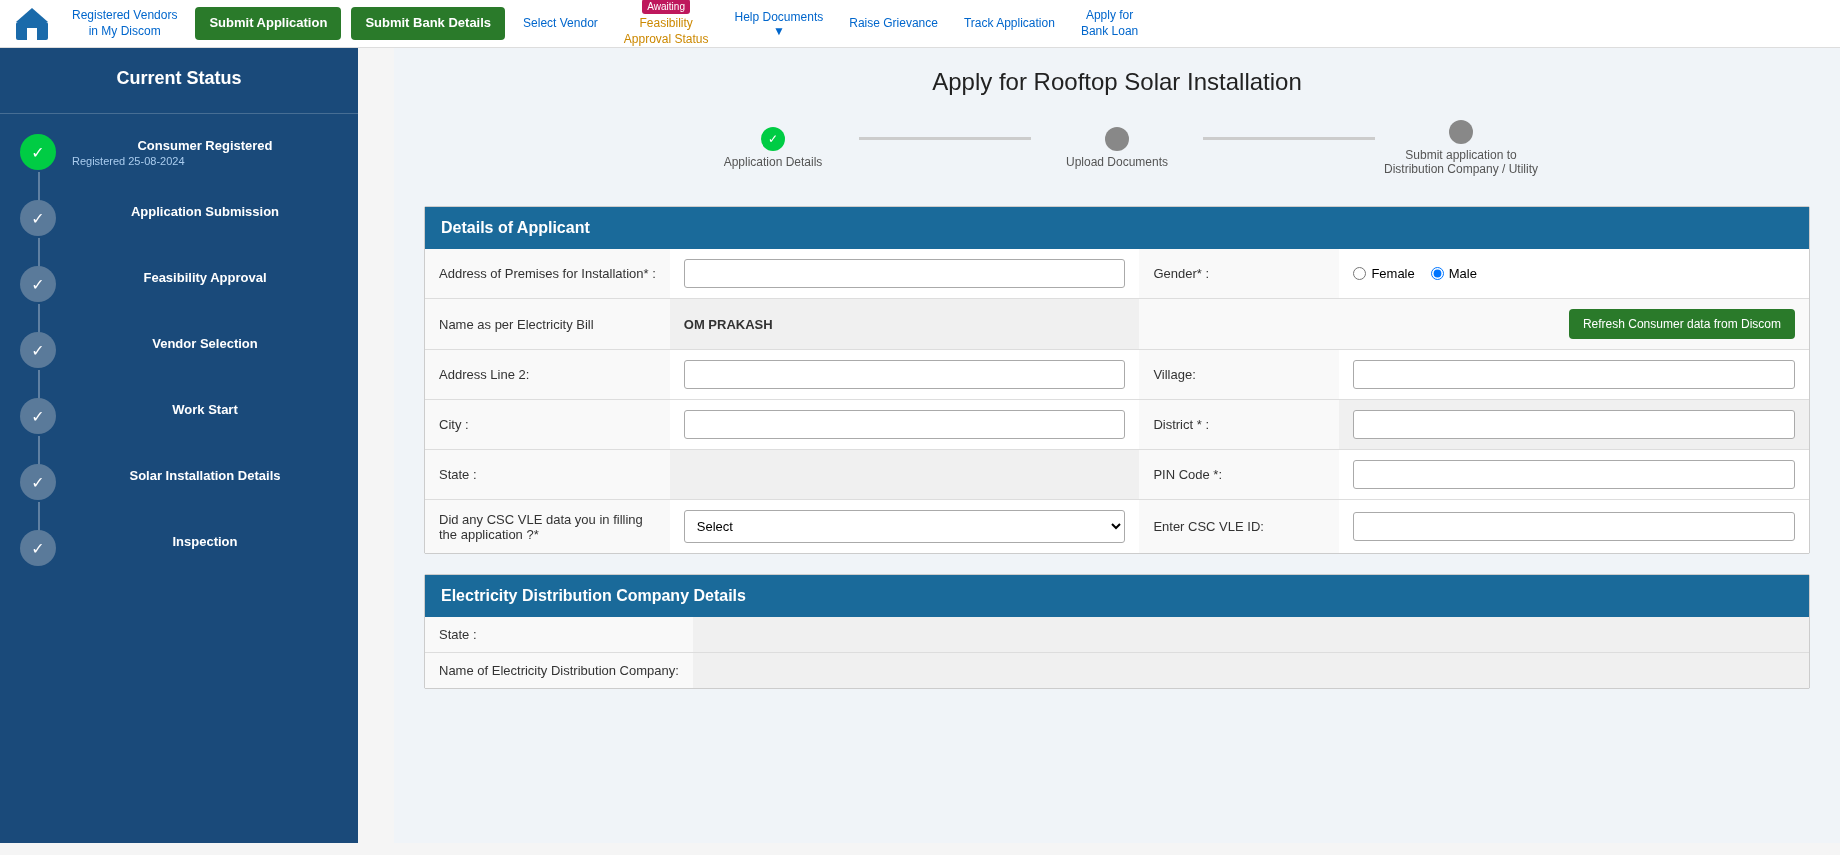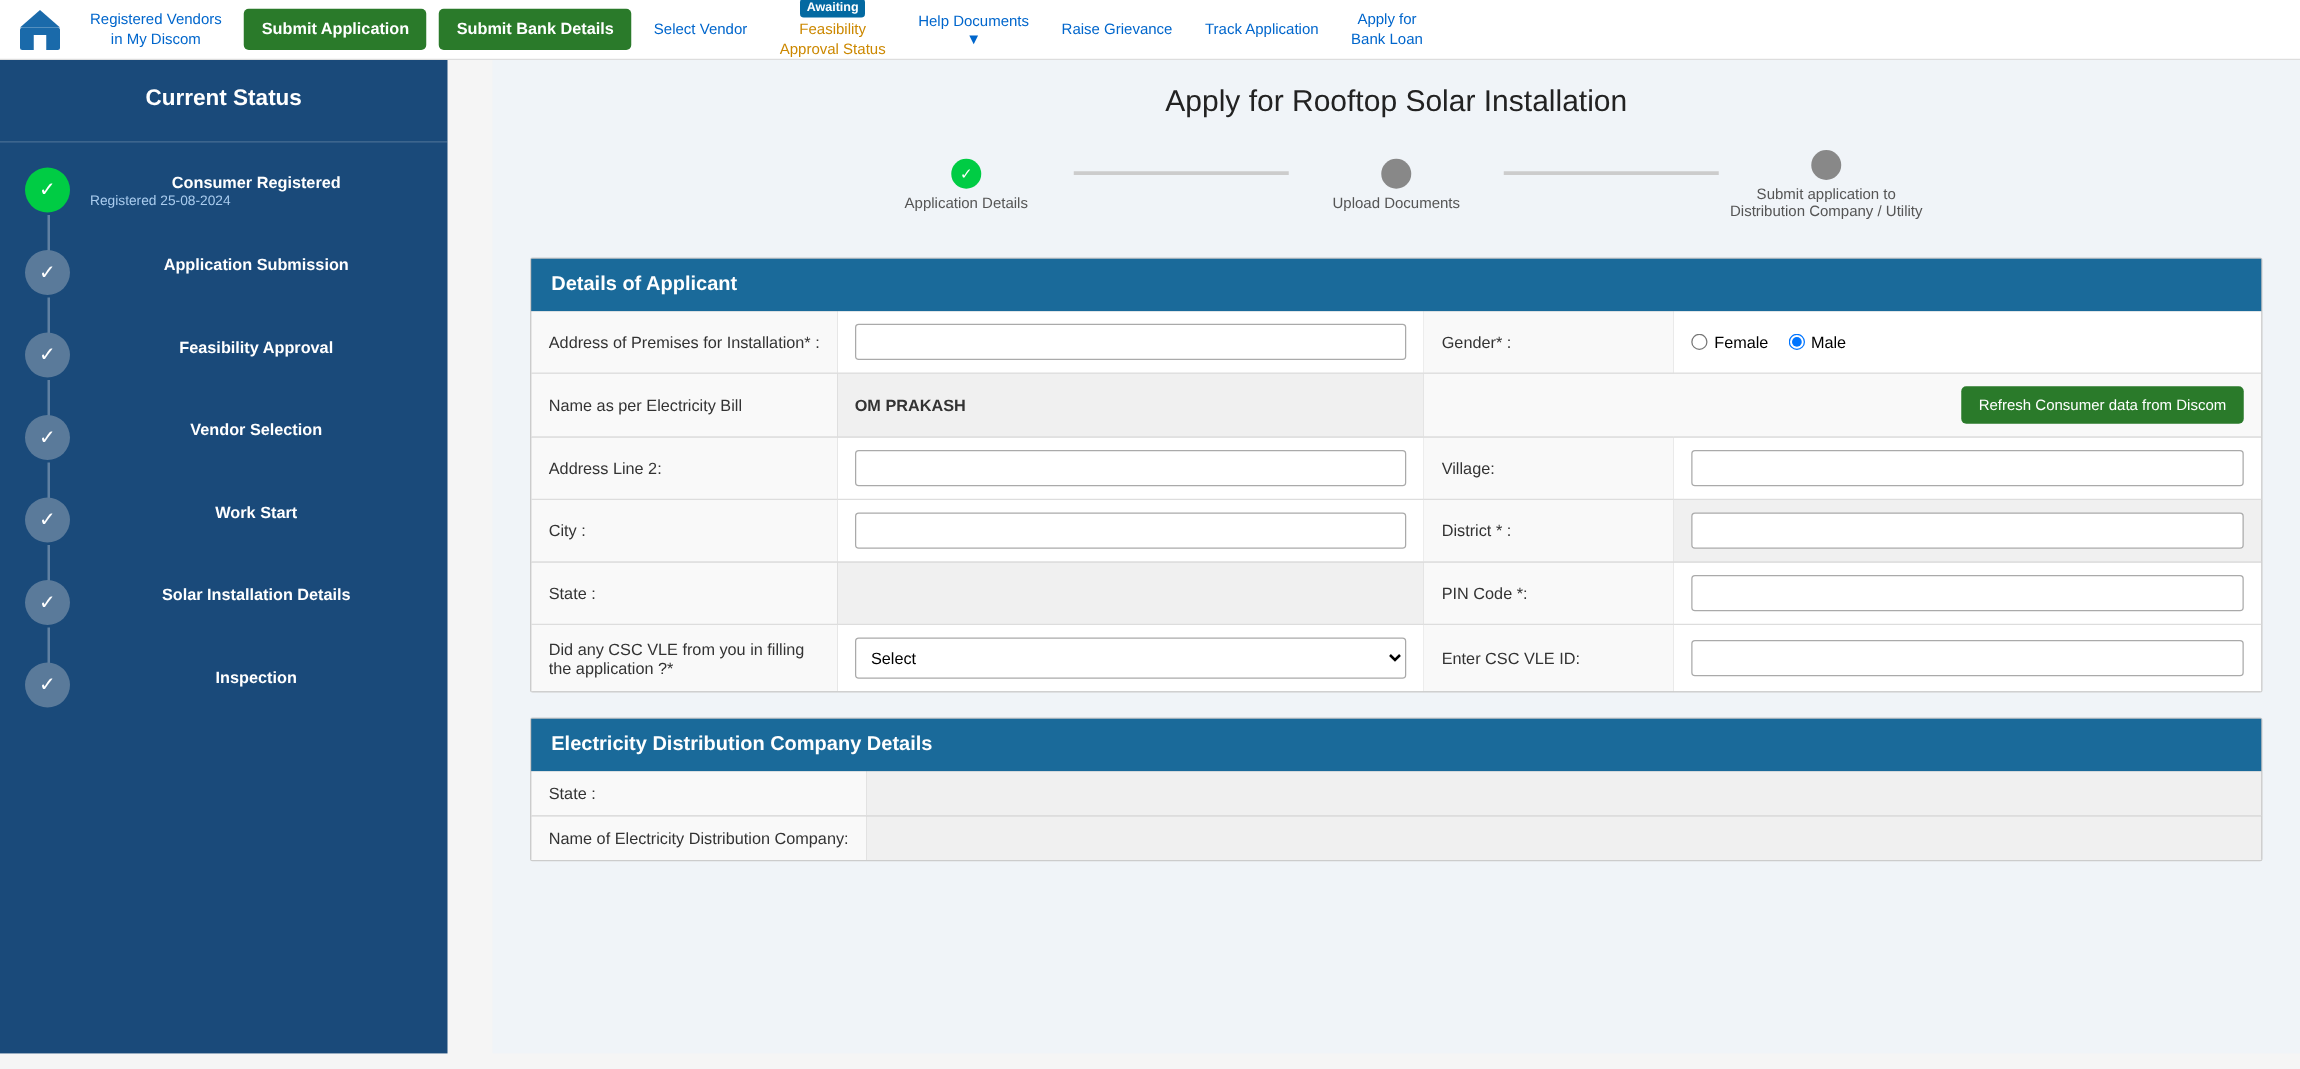--- a/index.html
+++ b/index.html
@@ -42,27 +42,26 @@
       border: none;
       border-radius: 4px;
       padding: 8px 14px;
       font-size: 13px;
       font-weight: bold;
       cursor: pointer;
       text-align: center;
       line-height: 1.3;
     }
     .badge-awaiting {
-      background: #0369a1;
+      background: #be185d;
       color: #fff;
       font-size: 10px;
       padding: 1px 5px;
       border-radius: 3px;
       margin-bottom: 2px;
-      font-weight: bold;
     }
     .nav-item-with-badge {
       display: flex;
       flex-direction: column;
       align-items: center;
       text-align: center;
       color: #cc8800;
       font-size: 12px;
       line-height: 1.3;
       padding: 0 8px;
@@ -479,21 +478,21 @@
         </tr>
         <tr>
           <td class="label-cell">State :</td>
           <td class="state-cell"></td>
           <td class="label-cell">PIN Code *:</td>
           <td class="input-cell">
             <input type="text" value="" style="">
           </td>
         </tr>
         <tr>
-          <td class="label-cell" style="white-space:normal;">Did any CSC VLE from you in filling the application ?*</td>
+          <td class="label-cell" style="white-space:normal;">Did any CSC VLE data you in filling the application ?*</td>
           <td class="input-cell">
             <select class="select-dropdown">
               <option value="">Select</option>
               <option value="Yes">Yes</option>
               <option value="No">No</option>
             </select>
           </td>
           <td class="label-cell">Enter CSC VLE ID:</td>
           <td class="input-cell">
             <input type="text" value="" style="">

